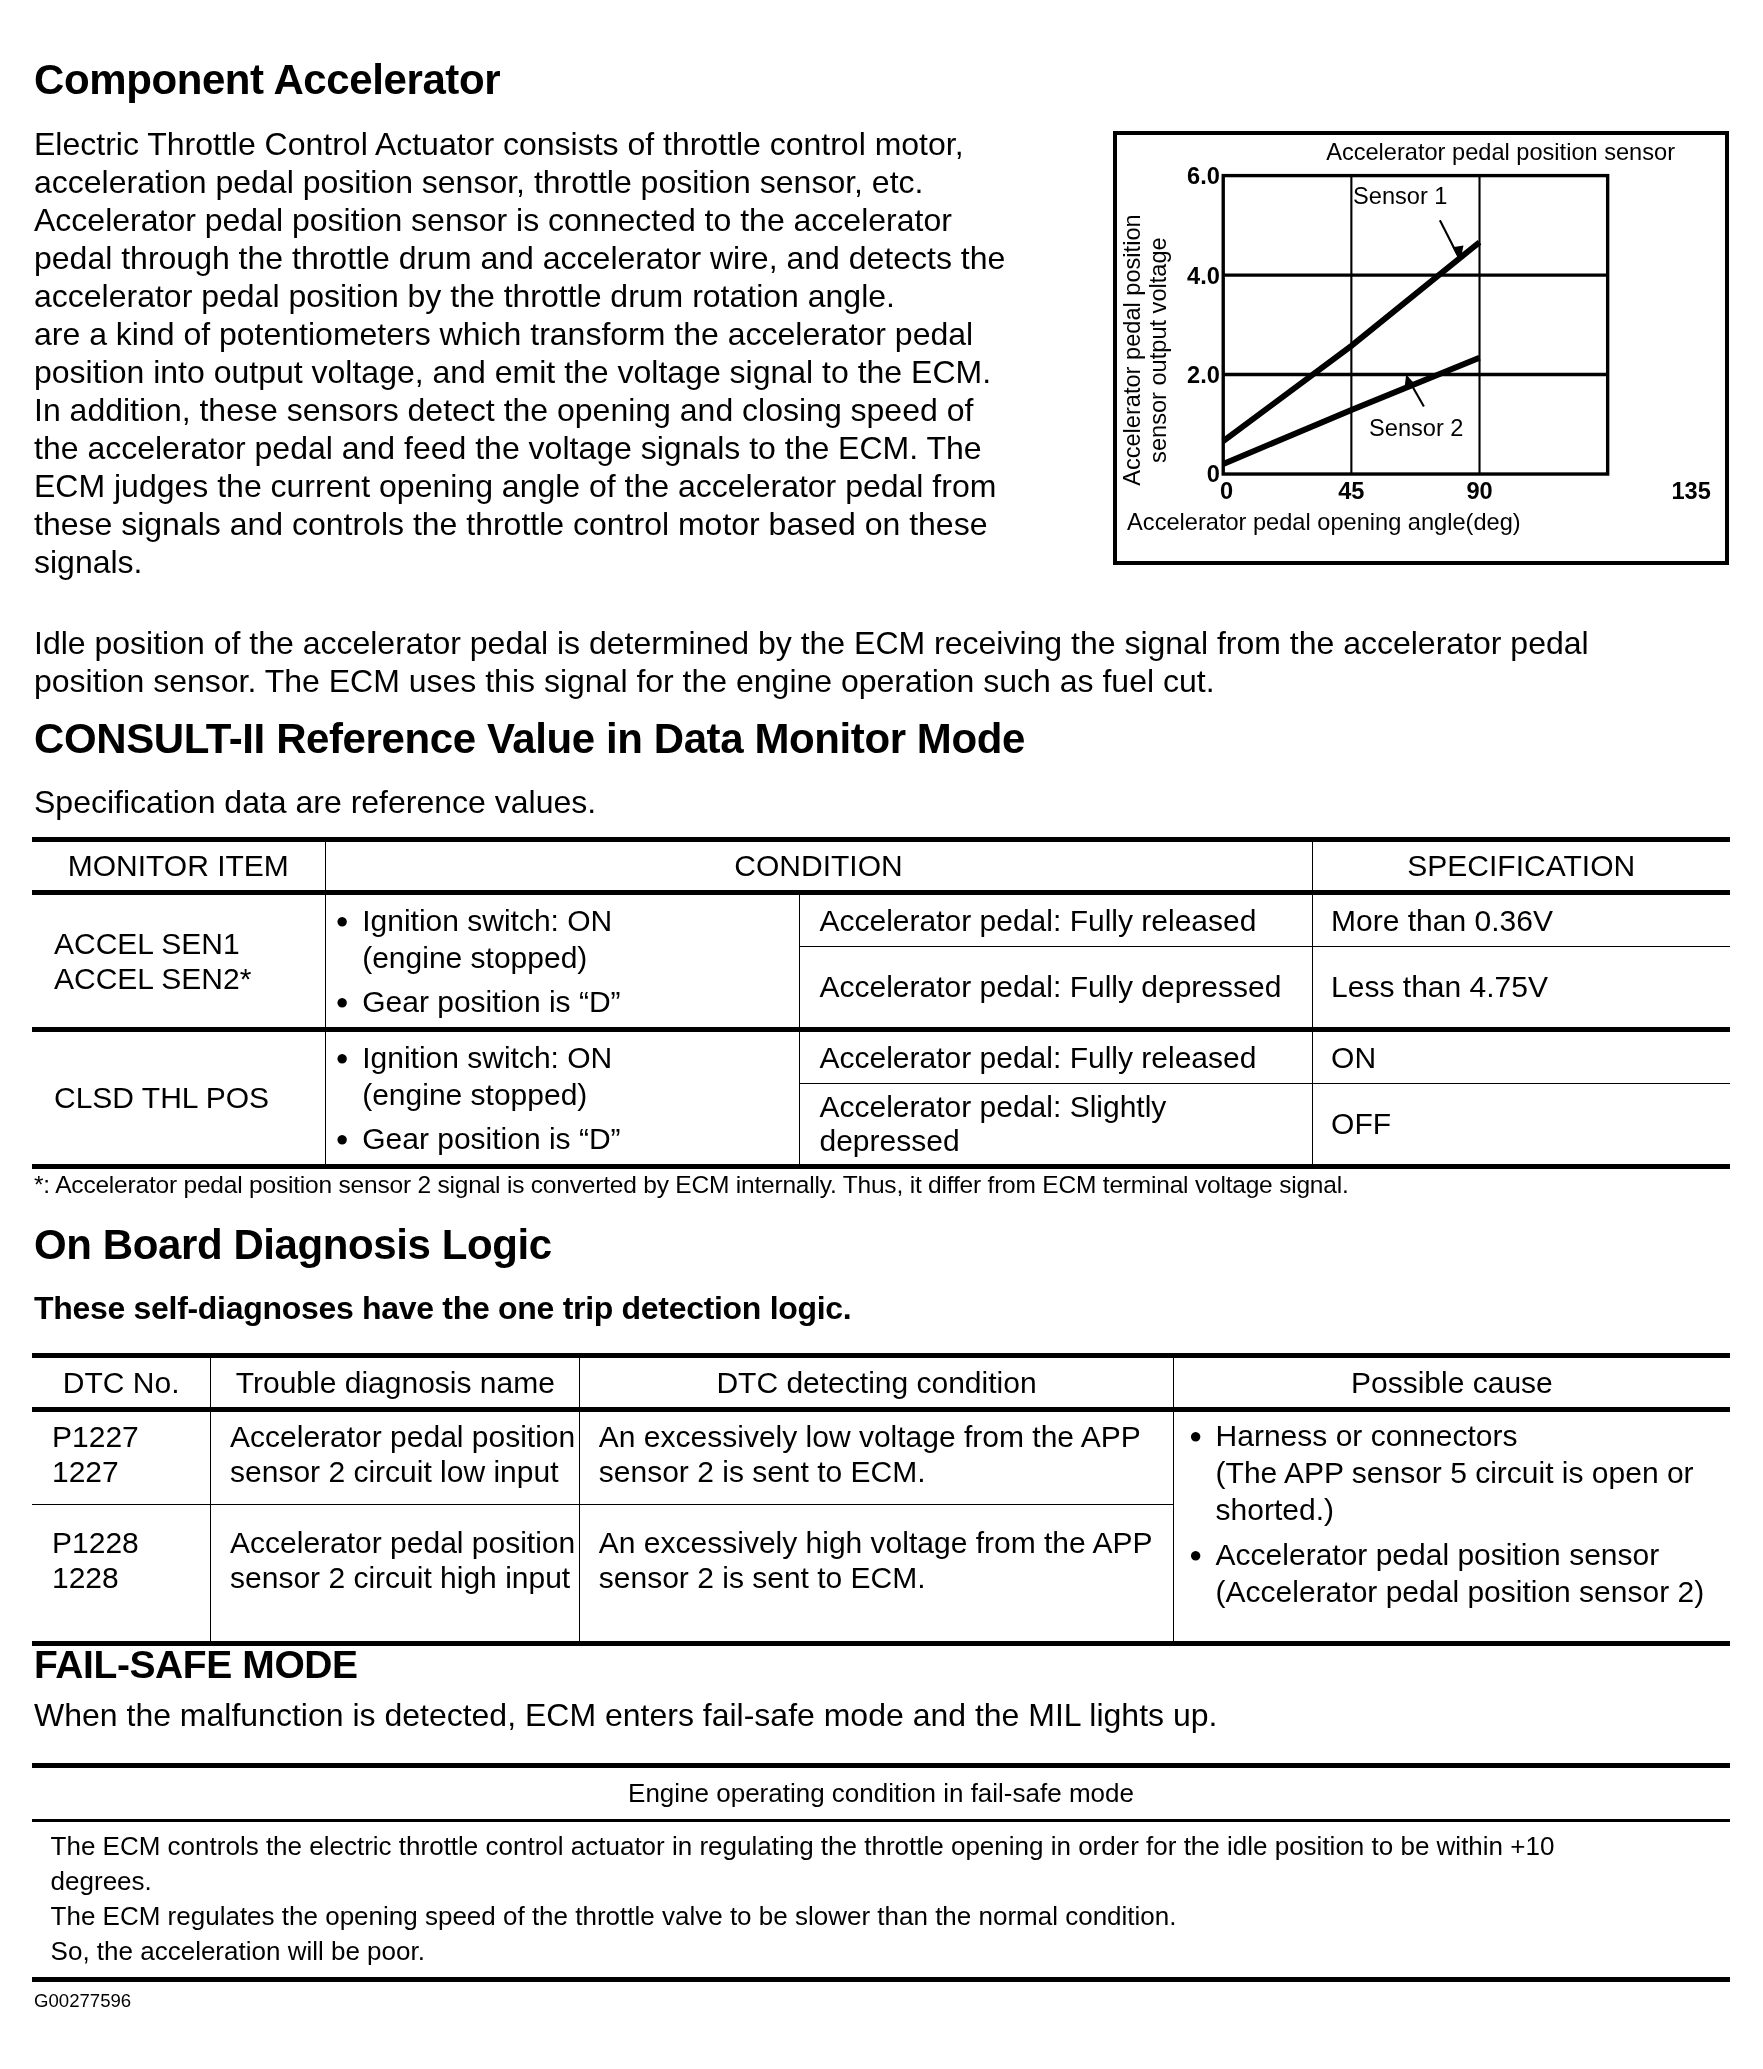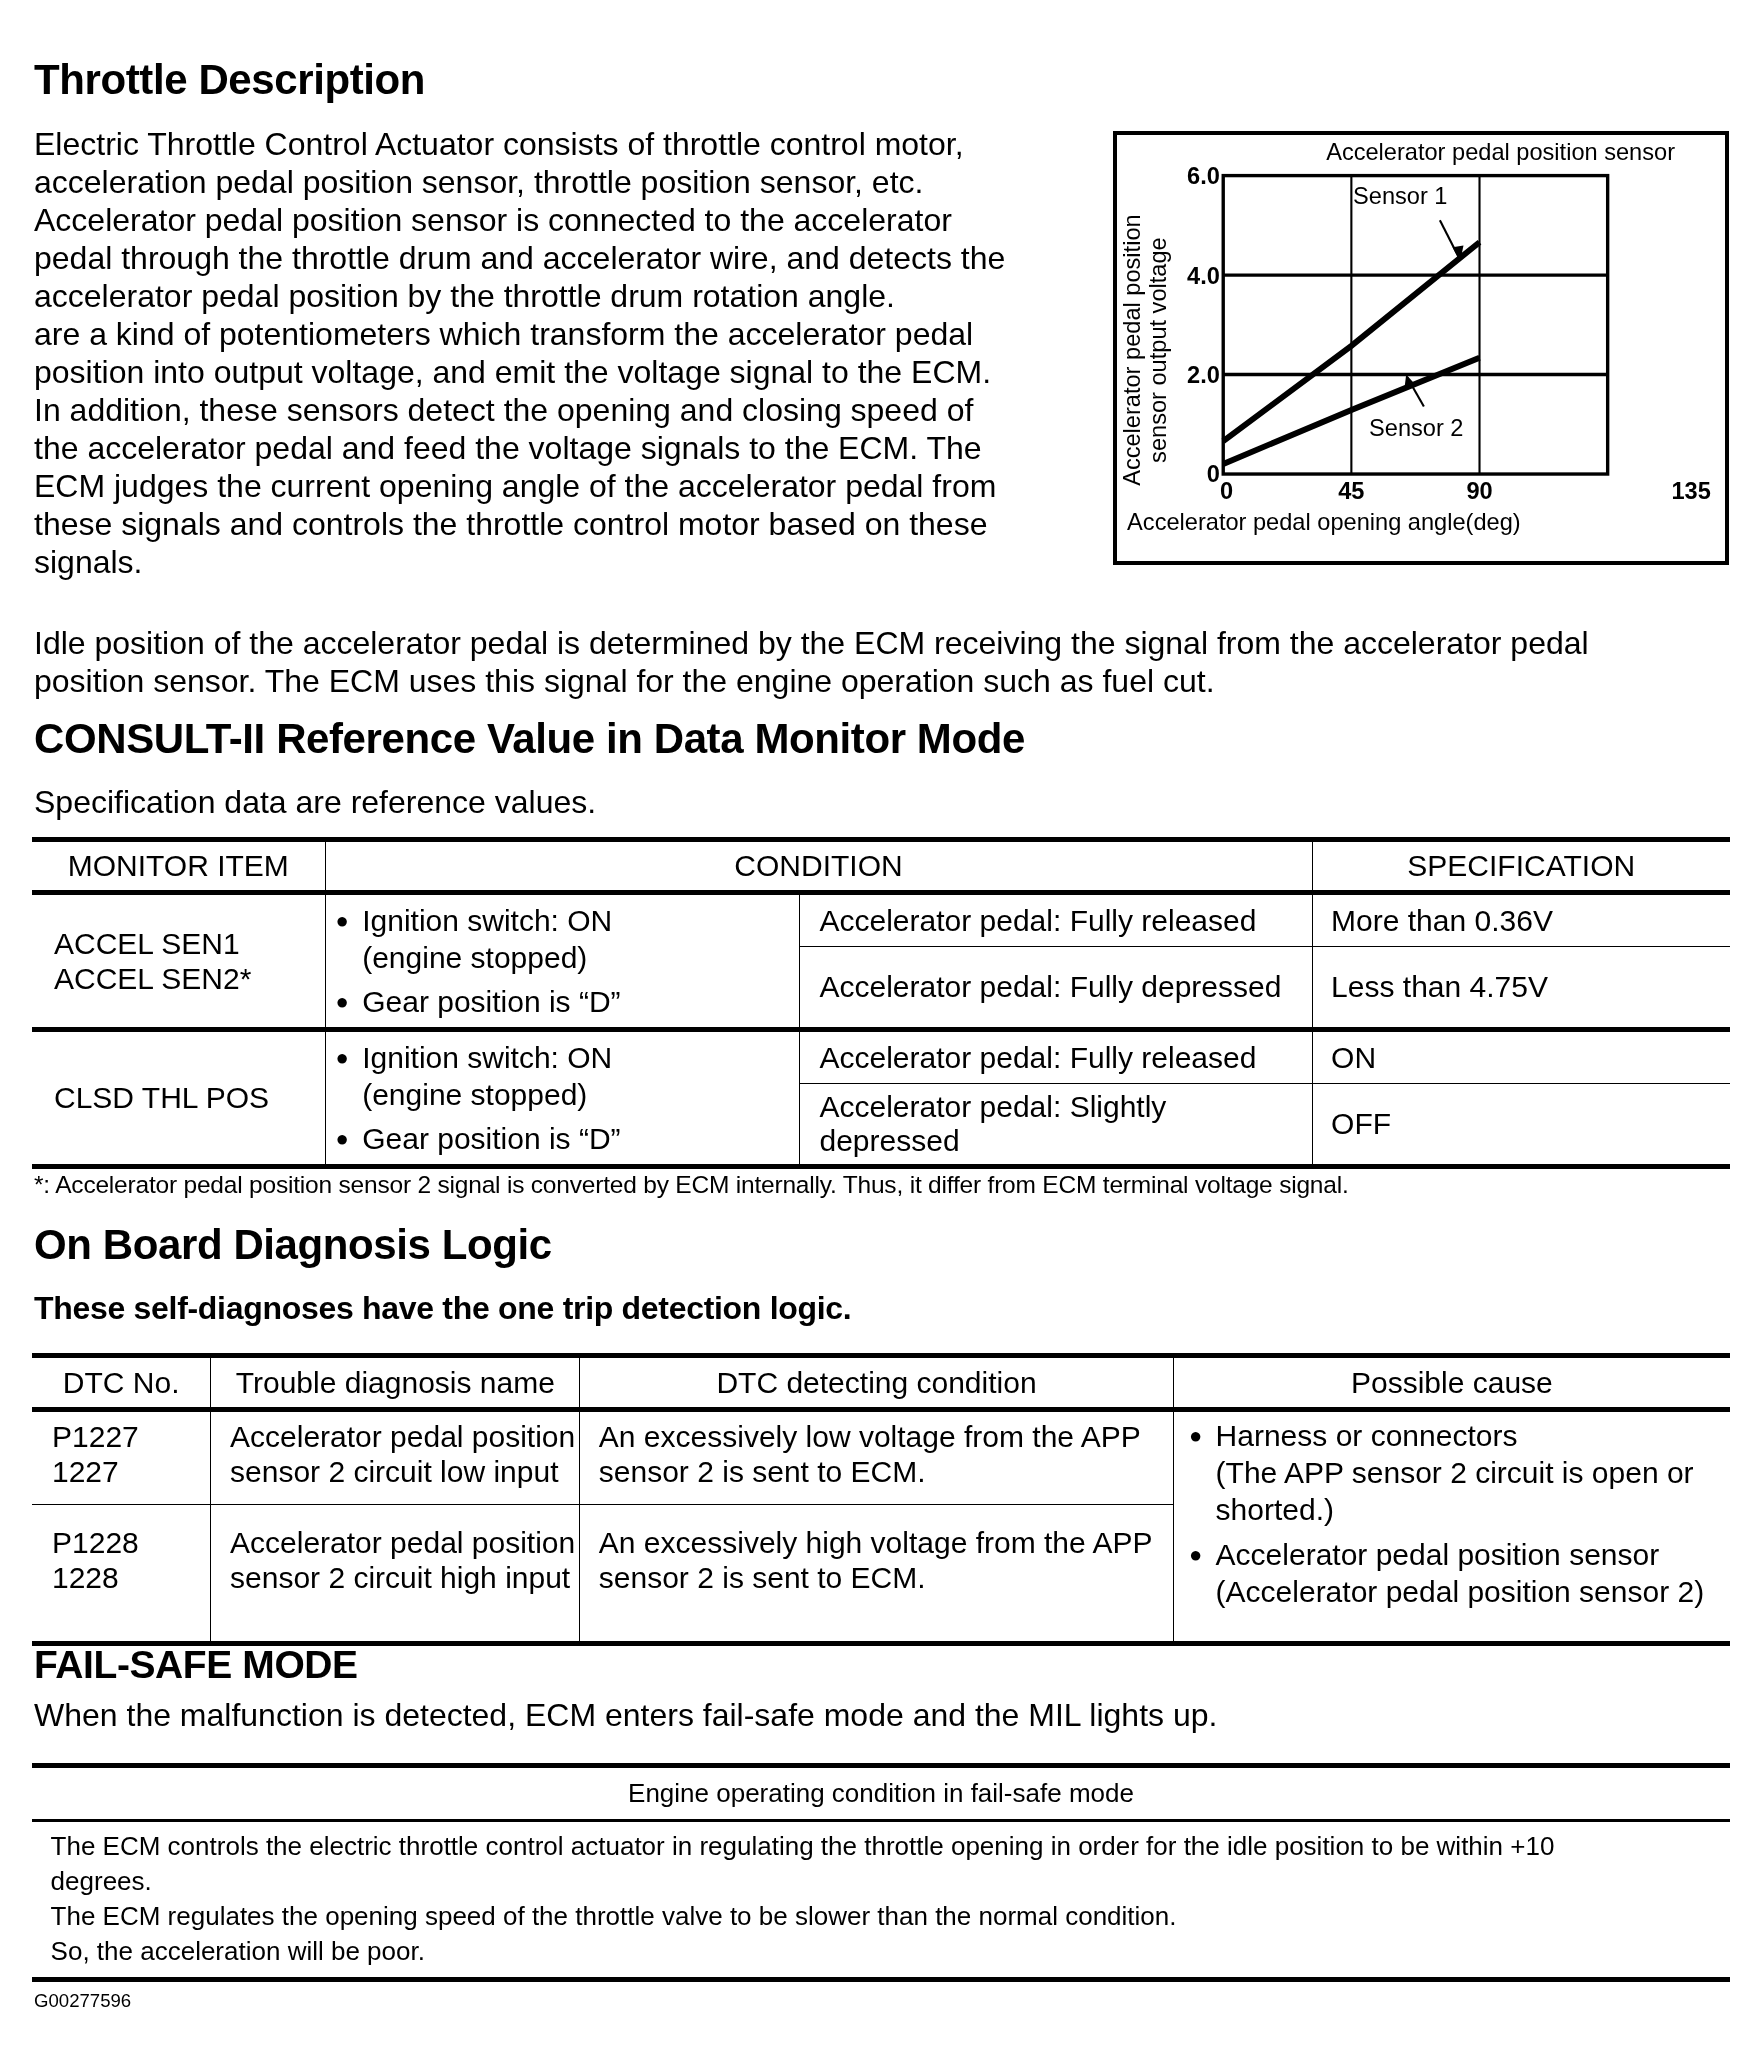--- a/index.html
+++ b/index.html
@@ -33,21 +33,21 @@
   .bullet-list { margin: 0; padding: 0; list-style: none; }
   .bullet-list li { position: relative; padding-left: 30px; line-height: 37px; }
   .bullet-list li::before { content: "●"; position: absolute; left: 3.4px; top: 0; font-size: 22px; }
 
   .footnote { position: absolute; left: 34px; font-size: 24.5px; white-space: nowrap; letter-spacing: -0.2px; }
   .code { position: absolute; left: 34px; font-size: 18.6px; }
 </style>
 </head>
 <body>
 
-<h1 class="sec" style="top:56px;">Throttle Description</h1>
+<h1 class="sec" style="top:56px;">Component Accelerator</h1>
 
 <div class="para" style="top:125px; width:1063px;">
   <span>Electric Throttle Control Actuator consists of throttle control motor,</span>
   <span>acceleration pedal position sensor, throttle position sensor, etc.</span>
   <span>Accelerator pedal position sensor is connected to the accelerator</span>
   <span>pedal through the throttle drum and accelerator wire, and detects the</span>
   <span>accelerator pedal position by the throttle drum rotation angle.</span>
   <span>are a kind of potentiometers which transform the accelerator pedal</span>
   <span>position into output voltage, and emit the voltage signal to the ECM.</span>
   <span>In addition, these sensors detect the opening and closing speed of</span>
@@ -189,21 +189,21 @@
       <div>sensor 2 circuit low input</div>
     </td>
     <td class="thin-bot" style="padding-left:18.6px; vertical-align:top; padding-top:6.7px; line-height:35px;">
       <div>An excessively low voltage from the APP</div>
       <div>sensor 2 is sent to ECM.</div>
     </td>
     <td rowspan="2" style="padding:3.4px 8.4px 3.4px 11.8px; border-bottom:5px solid #000; vertical-align:top; padding-top:5px;">
       <ul class="bullet-list">
         <li>
           <span>Harness or connectors</span><br>
-          <span>(The APP sensor 2 circuit is open or</span><br>
+          <span>(The APP sensor 5 circuit is open or</span><br>
           <span>shorted.)</span>
         </li>
         <li style="margin-top:8.4px;">
           <span>Accelerator pedal position sensor</span><br>
           <span>(Accelerator pedal position sensor 2)</span>
         </li>
       </ul>
     </td>
   </tr>
   <tr>

